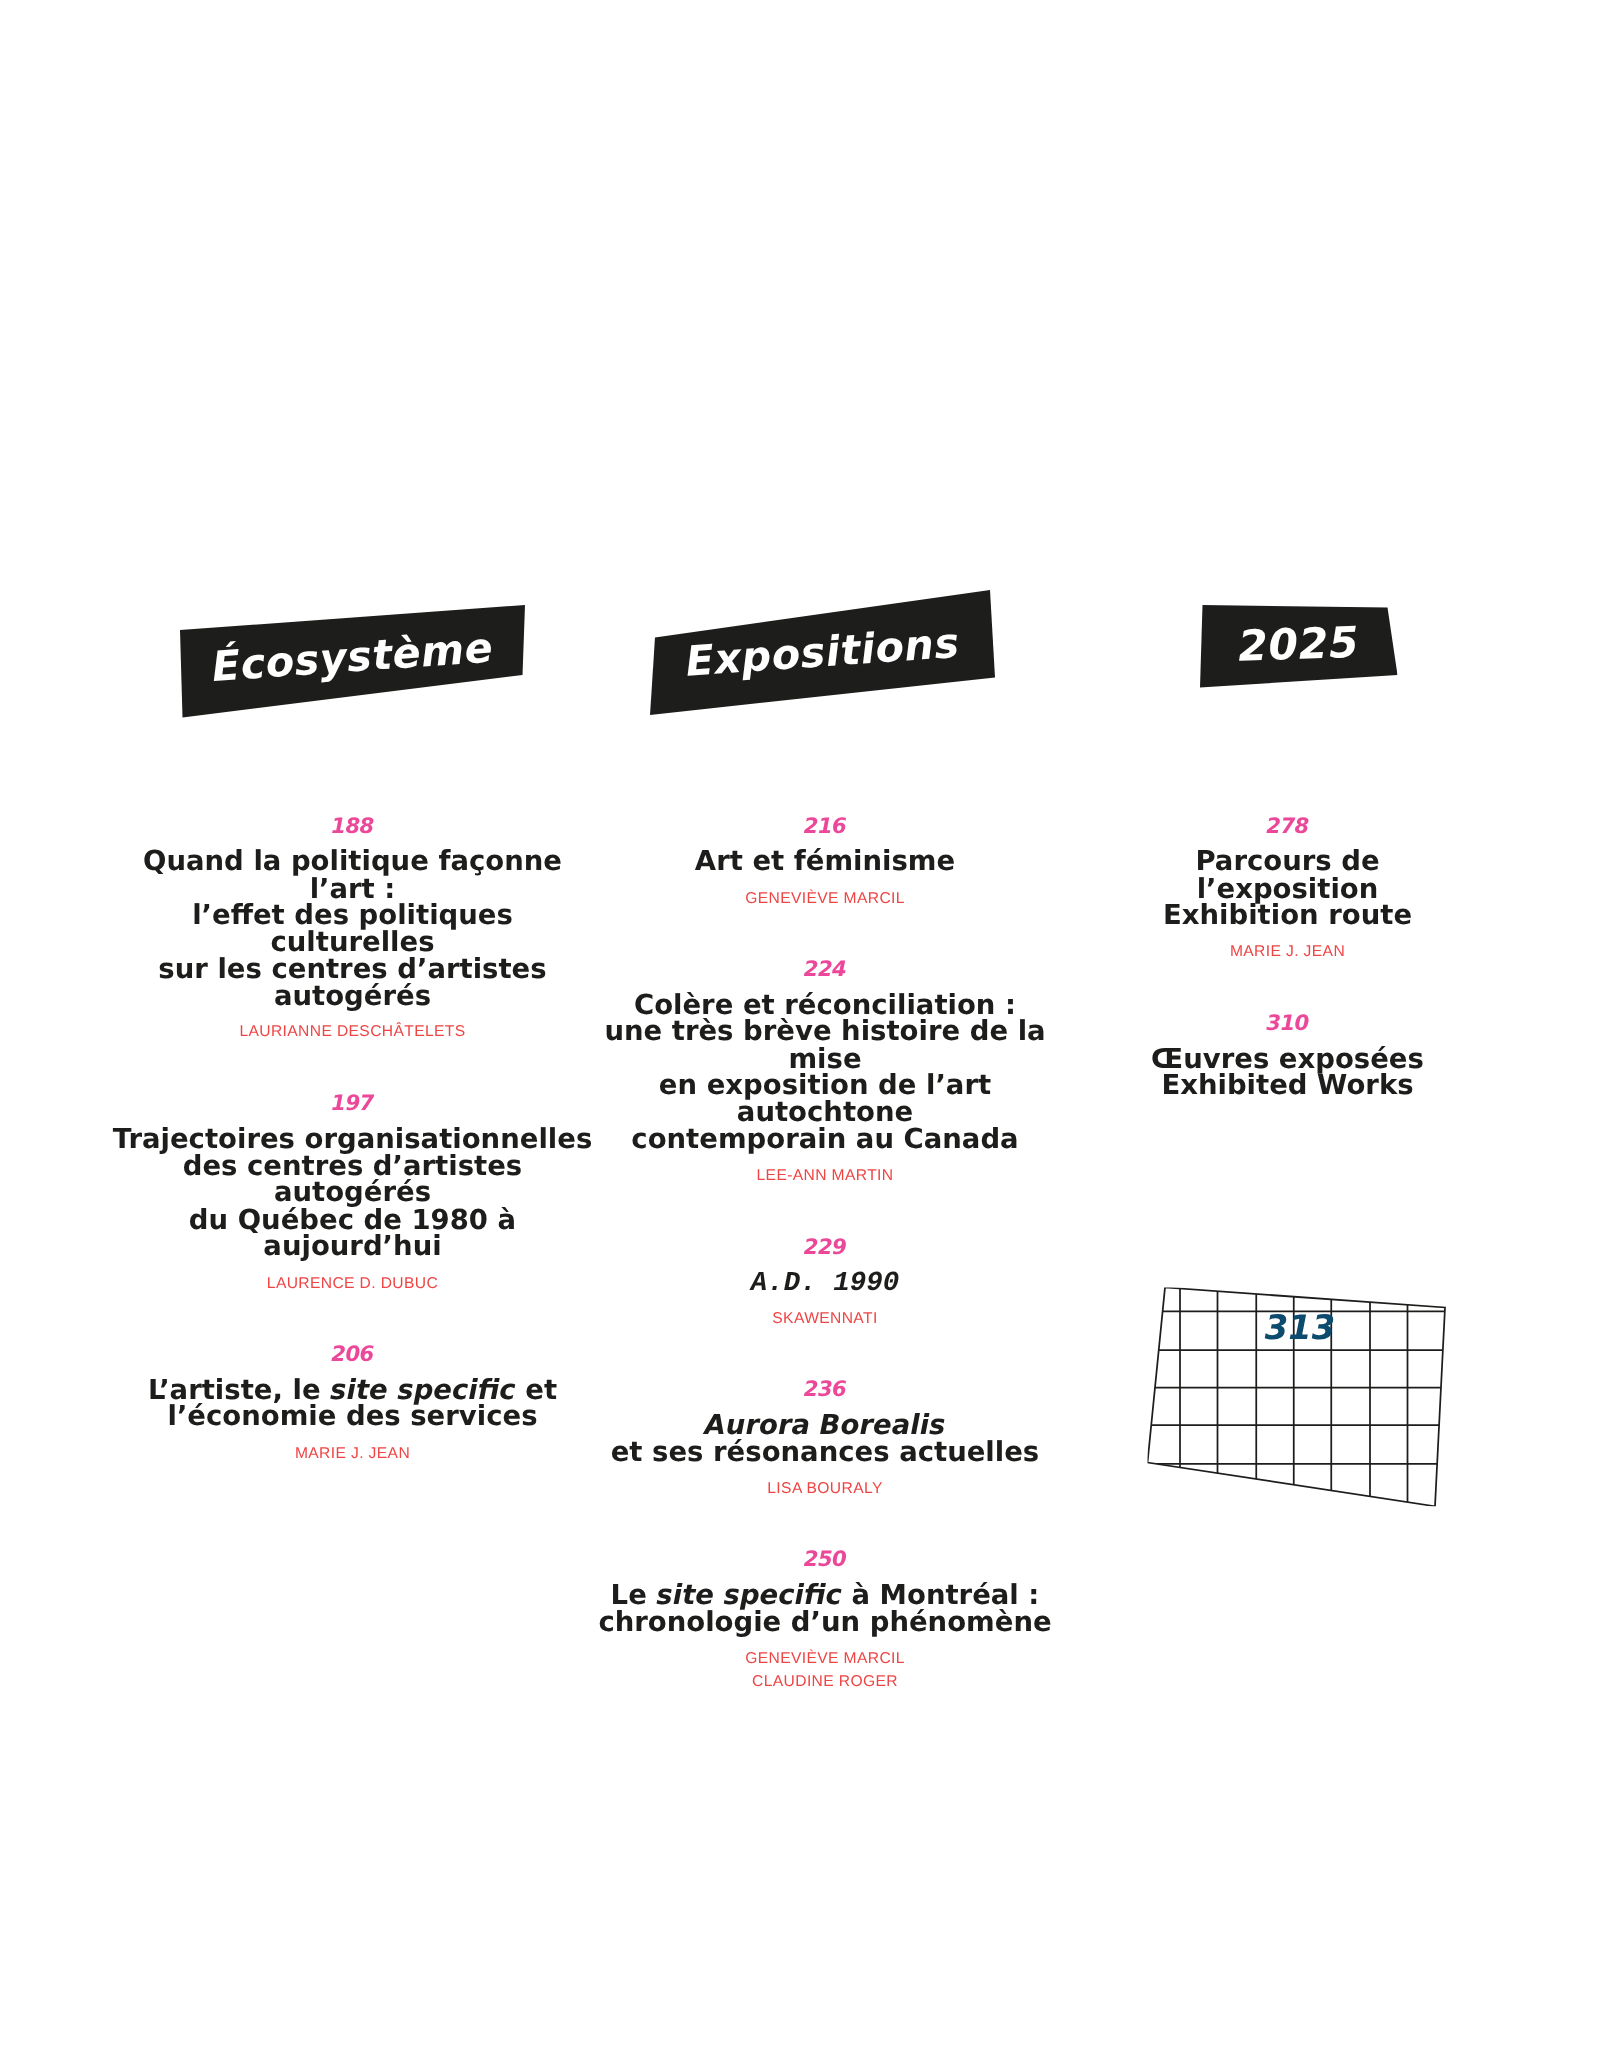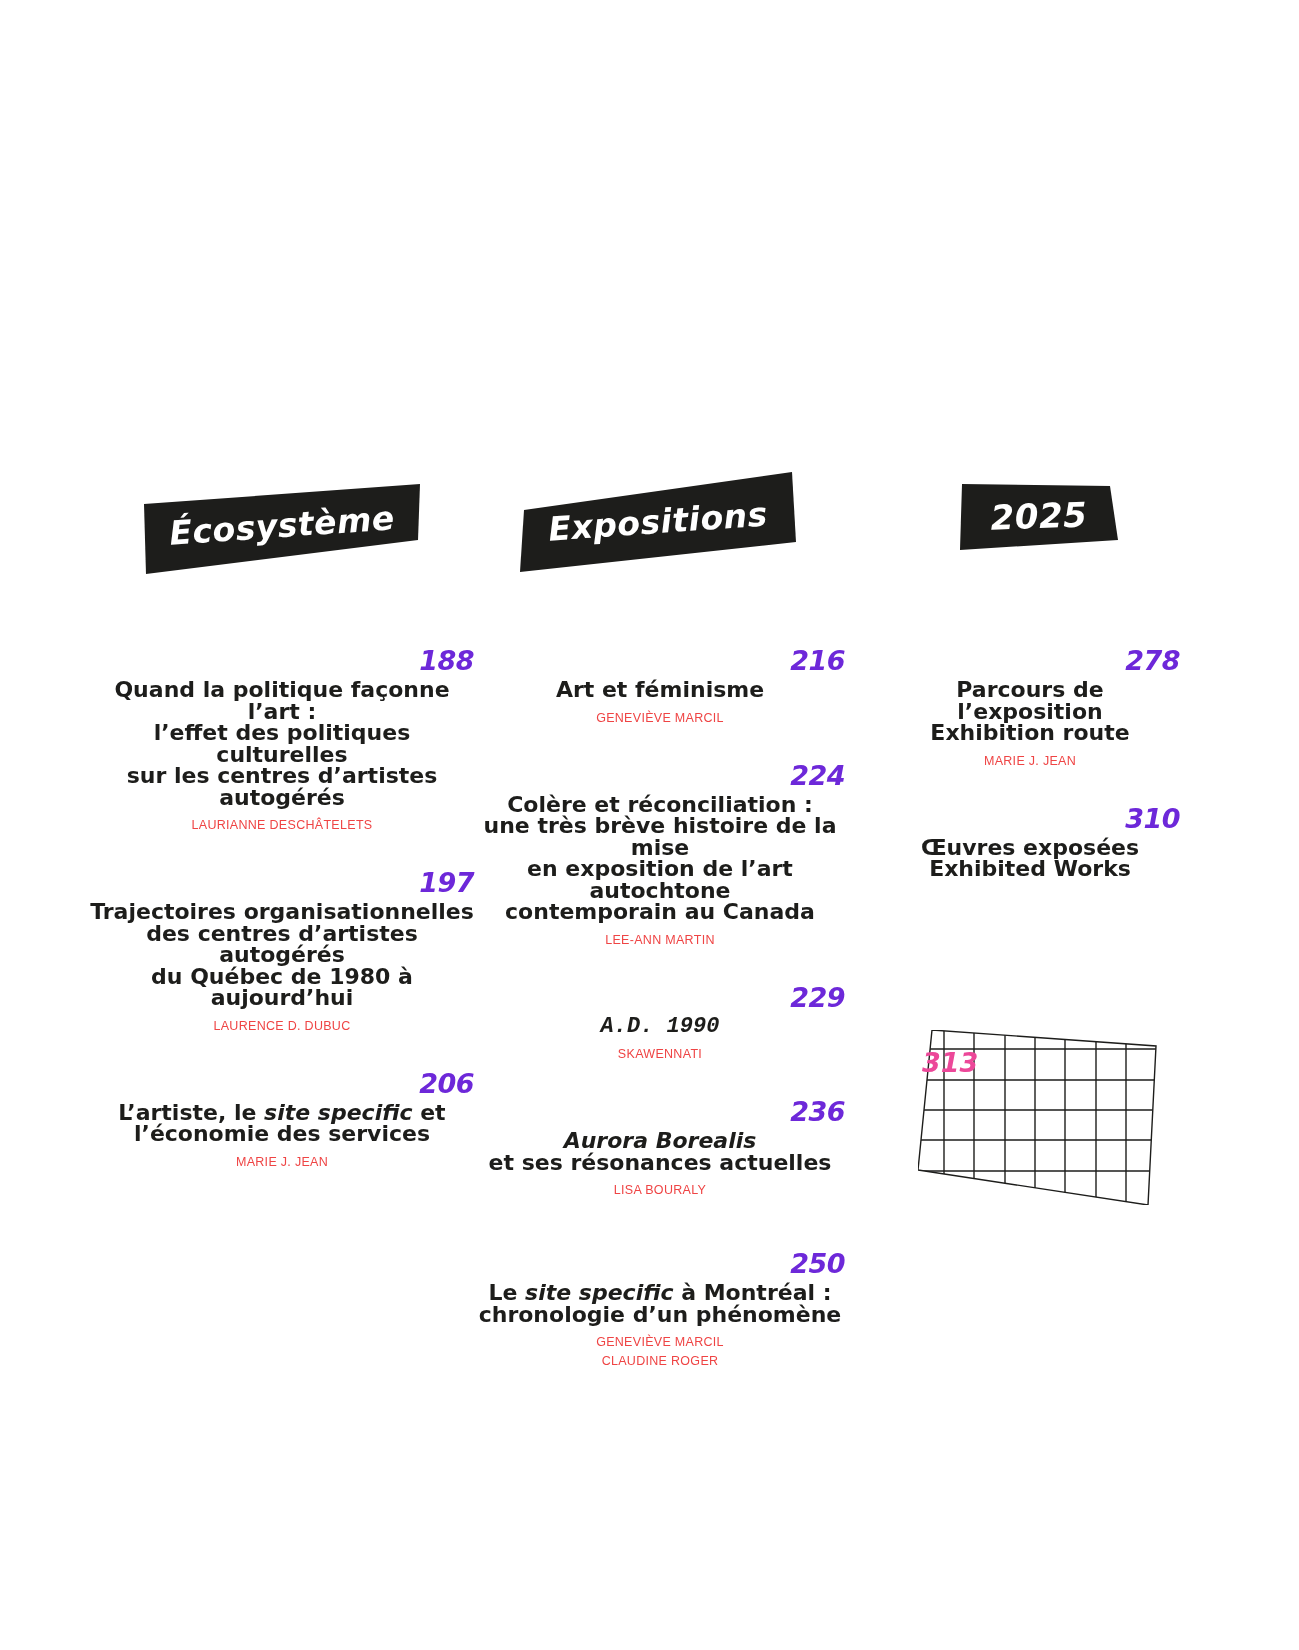--- a/index.html
+++ b/index.html
@@ -11,35 +11,35 @@
     .banner .banner-text {
       position: absolute; left: 0; right: 0; text-align: center;
       color: #ffffff; font-family: "DejaVu Sans", sans-serif; font-weight: bold; font-style: italic;
       letter-spacing: 0.5px;
     }
 
     .column { position: absolute; text-align: center; }
     .entry { margin-bottom: 0; }
     .page-num {
       font-family: "DejaVu Sans", sans-serif; font-weight: bold; font-style: italic;
-      font-size: 27px; line-height: 32px; letter-spacing: -0.5px; color: #6d28d9; text-align: right;
+      font-size: 17px; line-height: 32px; letter-spacing: -0.5px; color: #ec4899;
     }
     .title {
       font-family: "DejaVu Sans", sans-serif; font-weight: bold;
       font-size: 22px; line-height: 21.5px; color: #1d1d1b; margin-top: 2px;
     }
     .title em { font-style: italic; }
     .author {
       font-family: Liberation Sans, sans-serif; font-size: 12.5px; line-height: 19px;
       letter-spacing: 0.3px; color: #ef4444; margin-top: 8px; text-transform: uppercase;
     }
 
     .grid-box { position: absolute; left: 918px; top: 1030px; width: 240px; height: 175px; }
     .grid-box svg { position: absolute; left: 0; top: 0; }
-    .grid-text { position: absolute; left: 0; right: 0; text-align: left; color: #ec4899; }
+    .grid-text { position: absolute; left: 0; right: 0; text-align: center; color: #0c4a6e; }
     .grid-num { top: 18px; font-weight: bold; font-style: italic; font-size: 27px; line-height: 30px; }
     .grid-label { top: 52px; font-weight: bold; font-style: italic; font-size: 35px; line-height: 39px; letter-spacing: -0.5px; }
   </style>
 </head>
 <body>
 
 <div class="banner" style="left:142px; top:484px; width:280px; height:92px;">
   <svg width="280" height="92">
     <polygon points="2,20 278,0 276,56 4,90" fill="#1d1d1b"></polygon>
   </svg>
@@ -121,21 +121,21 @@
 
   <div class="entry" style="margin-top:32px;">
     <div class="page-num">236</div>
     <div class="title">
       <div style="font-style:italic;">Aurora Borealis</div>
       <div>et ses résonances actuelles</div>
     </div>
     <div class="author">LISA BOURALY</div>
   </div>
 
-  <div class="entry" style="margin-top:48px;">
+  <div class="entry" style="margin-top:32px;">
     <div class="page-num">250</div>
     <div class="title">
       <div><span>Le </span><em>site specific</em><span> à Montréal :</span></div>
       <div>chronologie d’un phénomène</div>
     </div>
     <div class="author">
       <div>GENEVIÈVE MARCIL</div>
       <div>CLAUDINE ROGER</div>
     </div>
   </div>

